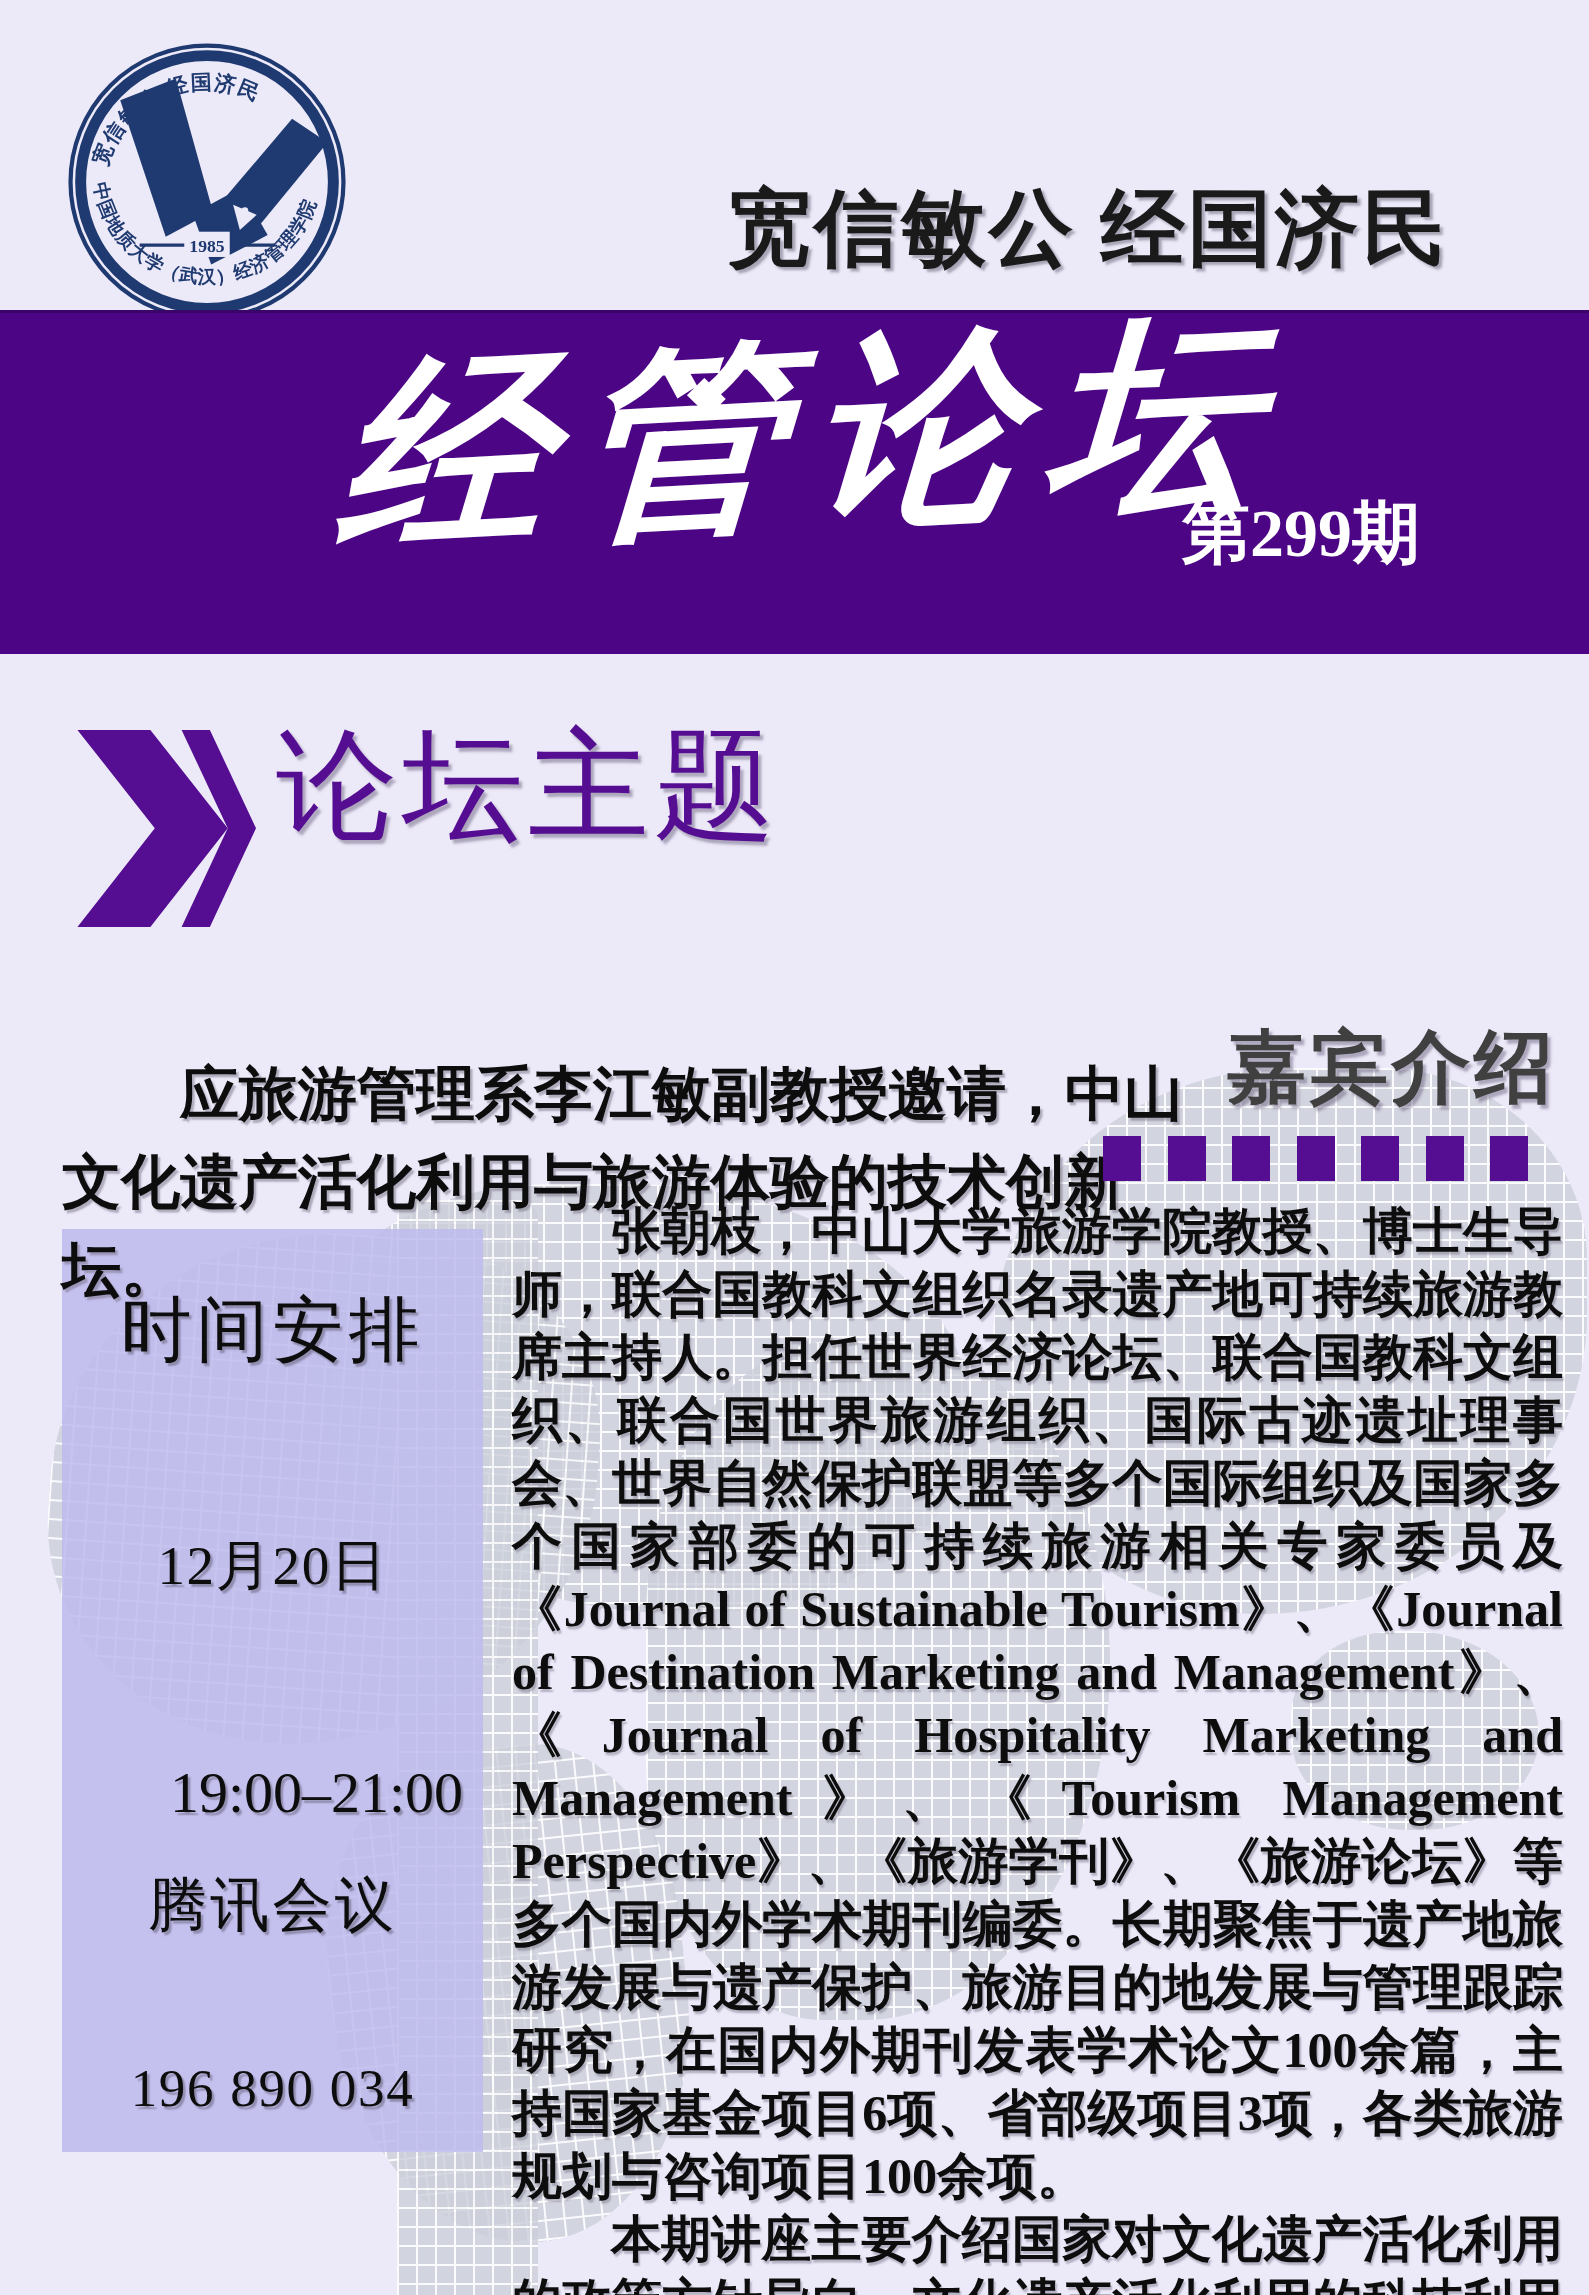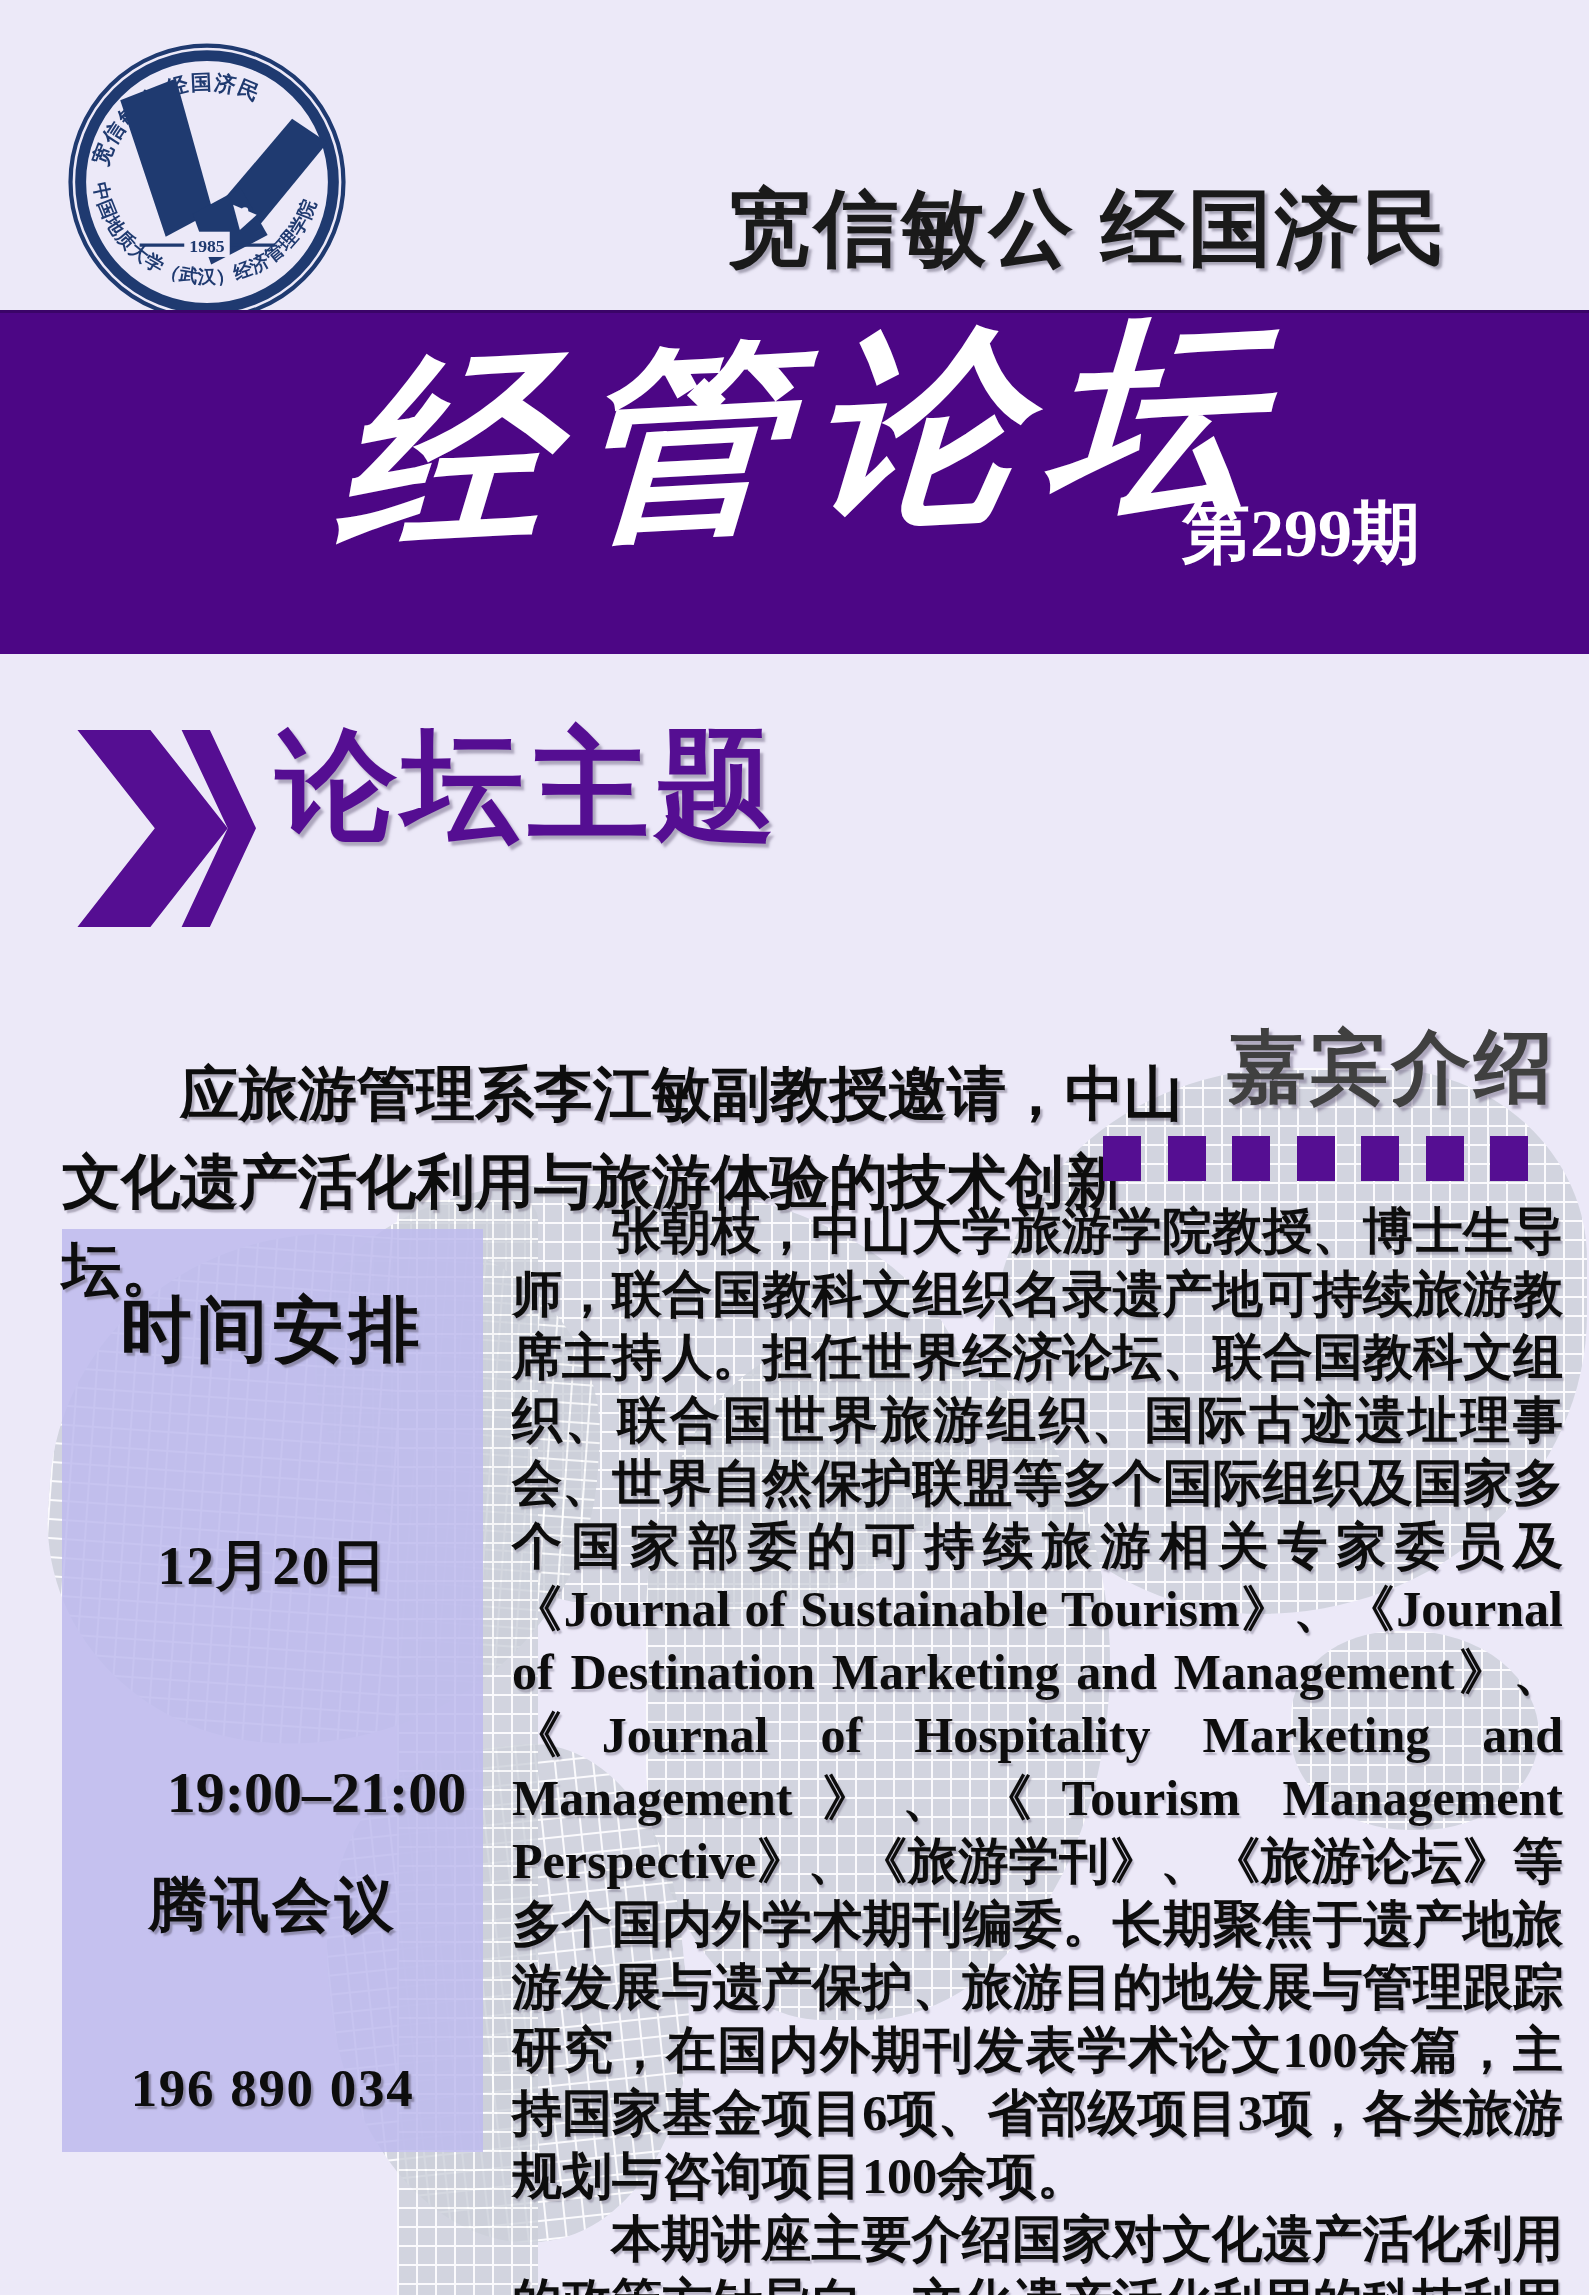--- a/index.html
+++ b/index.html
@@ -33,41 +33,41 @@
   .map.m-africa{left:646px;top:687px;width:464px;height:679px;border-radius:45% 52% 58% 42%;}
   .map.m-asia{left:993px;top:414px;width:594px;height:546px;border-radius:50% 35% 55% 45%;}
   .map.m-samerica{left:331px;top:1093px;width:356px;height:497px;border-radius:50% 45% 55% 60%;transform:rotate(-6deg);}
   .map.m-atlantic{left:397px;top:546px;width:141px;height:1225px;border-radius:20px;}
   .map.m-australia{left:1291px;top:977px;width:248px;height:199px;border-radius:45% 55% 50% 50%;}
 
   .z{z-index:3;}
 
   
   .chevron-icon{position:absolute;left:70px;top:65px;width:186px;height:219px;z-index:3;}
-  .forum-label{position:absolute;left:276px;top:66px;font-size:121px;line-height:1.1;font-weight:700;
+  .forum-label{position:absolute;left:276px;top:66px;font-size:121px;line-height:1.1;font-weight:400;
                color:#550e92;letter-spacing:5px;white-space:nowrap;text-shadow:3.3px 4.1px 2.5px rgba(110,100,130,.5);}
   .forum-topic{position:absolute;left:273px;top:247px;font-size:70px;font-weight:700;color:#0d0d0d;
                white-space:nowrap;text-shadow:3.3px 3.3px 2.5px rgba(110,105,125,.55);}
 
   
   .intro{position:absolute;left:62px;top:396px;width:1035px;font-size:59px;line-height:88px;
          font-weight:700;color:#0d0d0d;text-shadow:2.5px 2.5px 1.7px rgba(115,110,130,.5);}
   .intro .ln{display:block;white-space:nowrap;}
   .intro .ln.first{text-indent:118px;}
 
   
   .guest-label{position:absolute;left:1159px;top:361px;width:397px;text-align:right;font-size:79px;
                font-weight:700;color:#404040;letter-spacing:3.3px;white-space:nowrap;z-index:3;
                text-shadow:3.3px 4.1px 2.5px rgba(110,100,130,.5);}
   .squares{position:absolute;left:1103px;top:482px;display:flex;gap:26.5px;z-index:3;}
   .squares .sq{width:38px;height:45px;background:#550e92;}
 
   
   .panel{position:absolute;left:62px;top:575px;width:421px;height:923px;background:rgba(190,186,238,.86);z-index:2;}
-  .panel div{position:absolute;left:0;width:100%;text-align:center;font-weight:700;color:#0d0d0d;
+  .panel div{position:absolute;left:0;width:100%;text-align:center;font-weight:400;color:#0d0d0d;
              white-space:nowrap;text-shadow:2.5px 3.3px 1.7px rgba(100,96,120,.55);}
   .sch-title{top:54px;font-size:71px;letter-spacing:5px;}
   .sch-date{top:300px;font-size:55px;letter-spacing:1.7px;}
   .sch-time{top:530px;font-size:58px;margin-left:44px;}
   .sch-platform{top:637px;font-size:59px;letter-spacing:3.3px;}
   .sch-id{top:829px;font-size:53px;letter-spacing:1.7px;}
 
   
   .main-text{position:absolute;left:512px;top:546px;width:1051px;z-index:3;
              font-size:50px;line-height:63px;font-weight:700;color:#0d0d0d;

